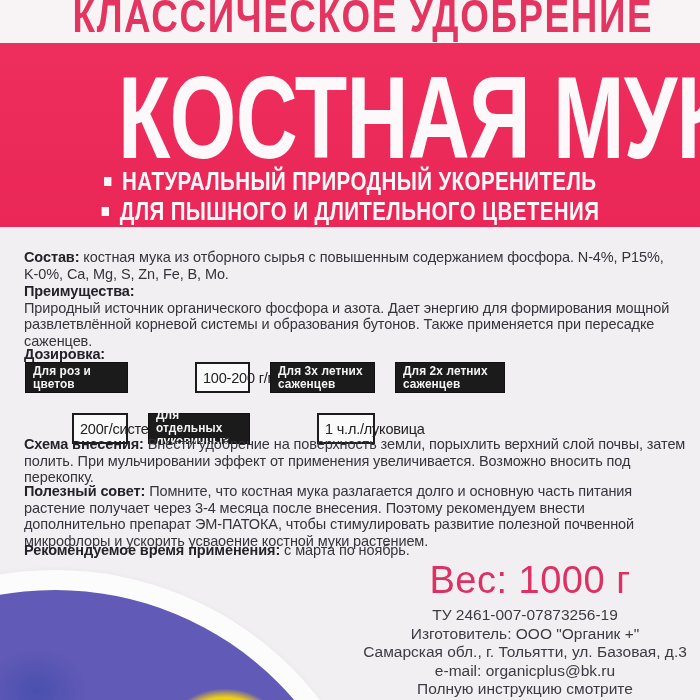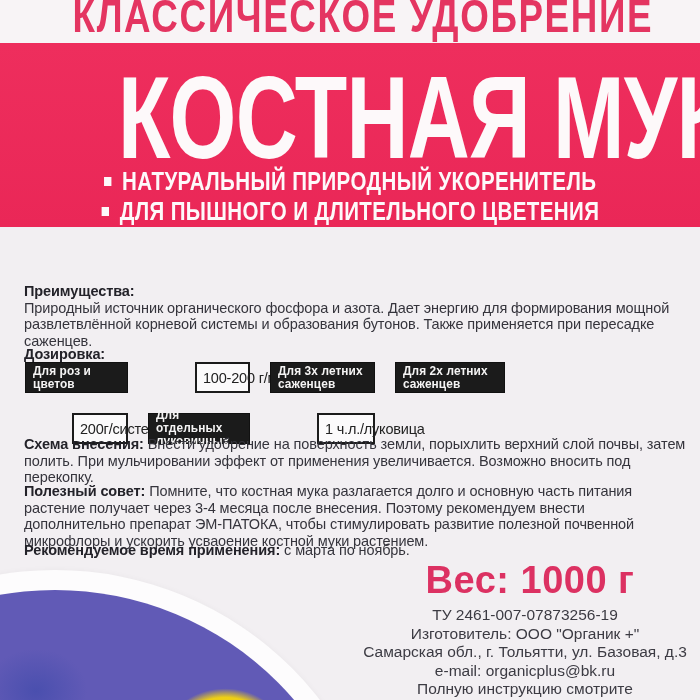--- a/index.html
+++ b/index.html
@@ -67,21 +67,21 @@
     transform-origin:left center;
   }
   .cell-label .inner{transform:scaleX(0.95);transform-origin:left center;display:inline-block;white-space:pre-line;}
   .cell-value{
     background:#fbfafb;border:2px solid #1b1b1b;color:#222;
     font-size:14.5px;padding-left:6px;letter-spacing:-0.2px;white-space:nowrap;margin-left:47px;
   }
   
   .weight-text{
     position:absolute;left:360px;top:560px;width:340px;text-align:center;
-    font-size:38px;font-weight:bold;color:#dc3162;letter-spacing:0.5px;
+    font-size:38px;font-weight:normal;color:#dc3162;letter-spacing:0.5px;
     line-height:40px;white-space:nowrap;
   }
   .footer-block{
     position:absolute;left:335px;top:606px;width:380px;text-align:center;
     font-size:15.5px;line-height:18.5px;color:#3c3b43;
   }
   .footer-block div{white-space:nowrap;}
   
   .photo-ring{
     position:absolute;left:-280px;top:570px;width:670px;height:670px;
@@ -122,20 +122,22 @@
         <span class="bullet-sq"></span>
         <span class="benefit-text">НАТУРАЛЬНЫЙ ПРИРОДНЫЙ УКОРЕНИТЕЛЬ</span>
       </div>
       <div class="benefit-line">
         <span class="bullet-sq"></span>
         <span class="benefit-text">ДЛЯ ПЫШНОГО И ДЛИТЕЛЬНОГО ЦВЕТЕНИЯ</span>
       </div>
     </div>
   </div>
 
+  <p class="para" style="top:249px;"><b>Состав:</b><span> костная мука из отборного сырья с повышенным содержанием фосфора. N-4%, P15%,
+K-0%, Ca, Mg, S, Zn, Fe, B, Mo.</span></p>
 
   <p class="para" style="top:283px;"><b>Преимущества:</b><span>
 Природный источник органического фосфора и азота. Дает энергию для формирования мощной
 развлетвлённой корневой системы и образования бутонов. Также применяется при пересадке
 саженцев.</span></p>
 
   <p class="para" style="top:346px;"><b>Дозировка:</b></p>
 
   <div class="dosage-table">
     <div class="cell cell-label">

